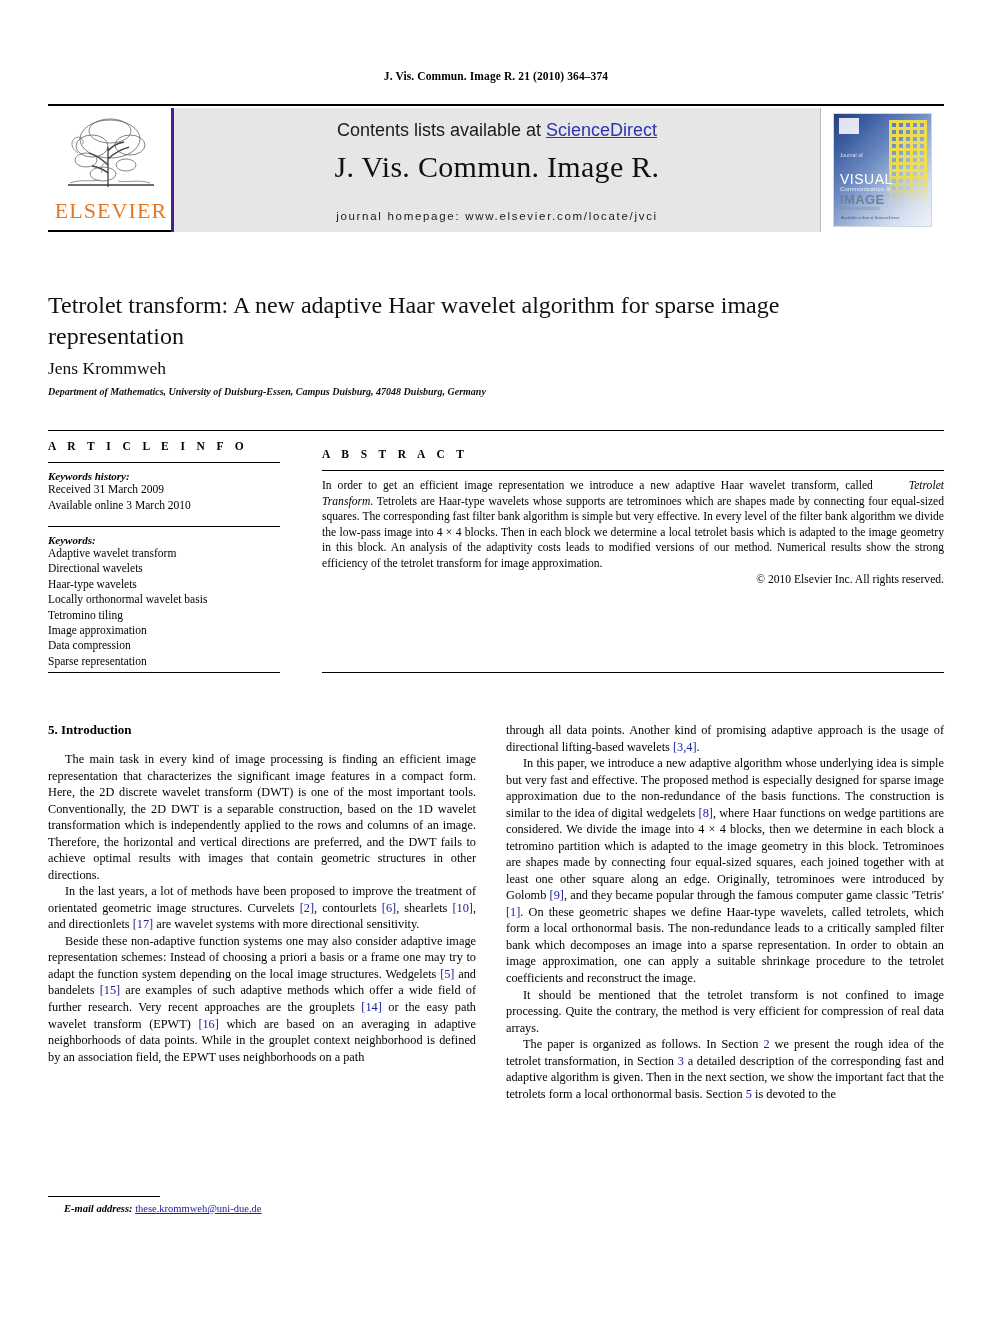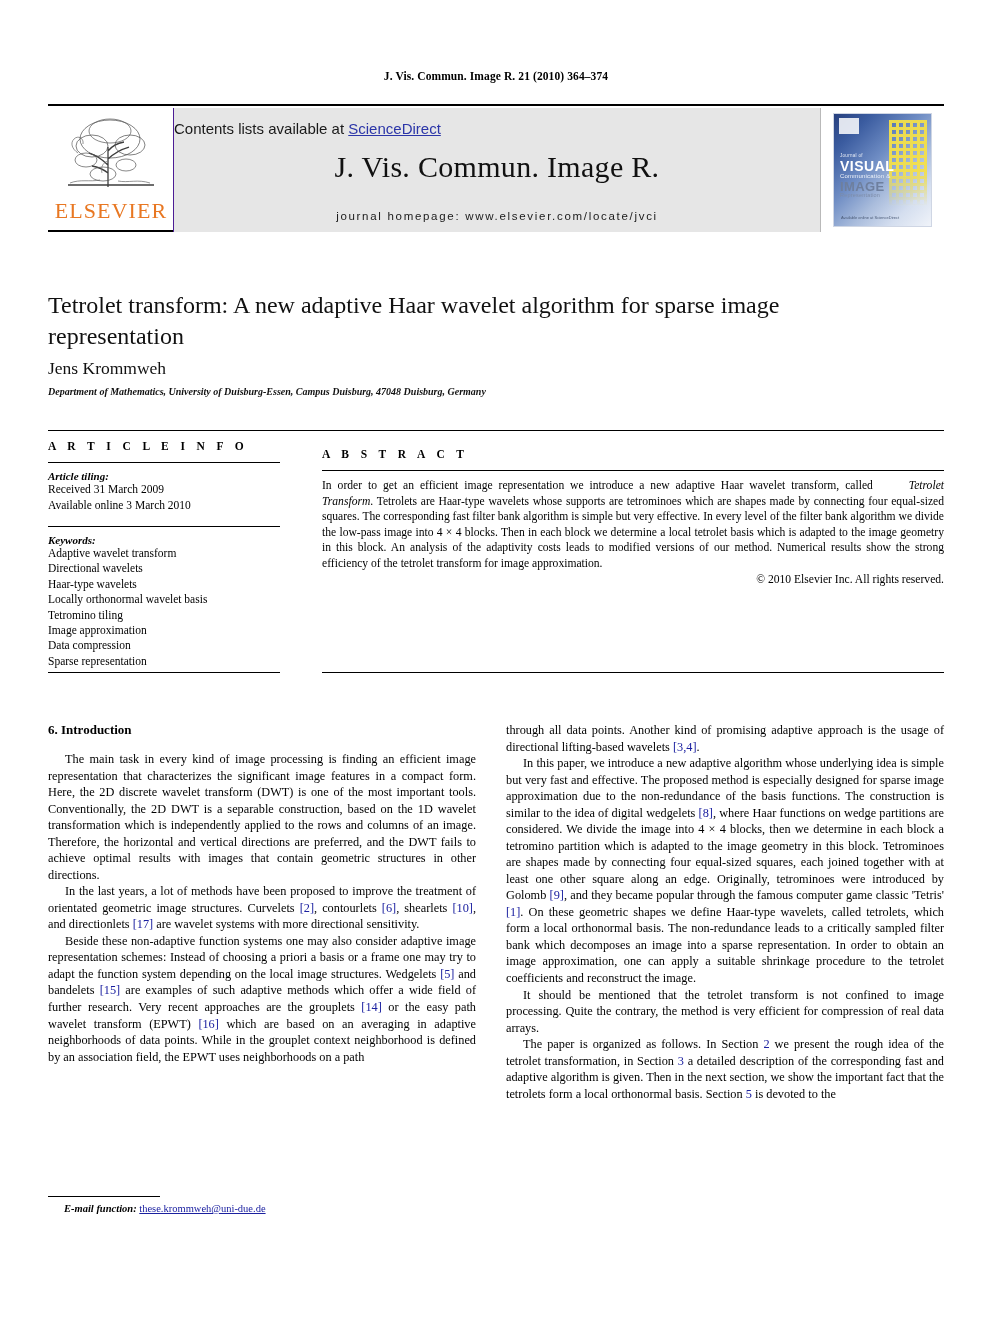--- a/index.html
+++ b/index.html
@@ -49,21 +49,21 @@
     left: 0; top: 2px;
     width: 896px;
     height: 124px;
     display: flex;
     align-items: stretch;
   }
   .elsevier-logo {
     width: 126px;
     flex: 0 0 126px;
     position: relative;
-    border-right: 1px solid #4c1d95;
+    border-right: 3px solid #4c1d95;
     box-sizing: border-box;
   }
   .tree-box {
     position: absolute;
     left: 8px; top: 5px;
     width: 108px;
     height: 78px;
     overflow: hidden;
   }
   .elsevier-word {
@@ -79,23 +79,23 @@
 
   .journal-band {
     flex: 1 1 auto;
     background: #e6e6e6;
     position: relative;
   }
   .contents-line {
     position: absolute;
     left: 0; top: 12px;
     width: 100%;
-    text-align: left;
+    text-align: center;
     font-family: "Liberation Sans", sans-serif;
-    font-size: 15px;
+    font-size: 18px;
     color: #1a1a1a;
   }
   .sd-link { color: #2b35a8; }
   .journal-title {
     position: absolute;
     left: 0; top: 42px;
     width: 100%;
     text-align: center;
     font-family: "Liberation Serif", serif;
     font-size: 30px;
@@ -159,21 +159,21 @@
   }
   .cover-text {
     position: absolute;
     left: 6px; top: 40px;
     width: 86px;
     color: #ffffff;
     font-family: "Liberation Sans", sans-serif;
     line-height: 1.05;
   }
   .ct-small { font-size: 4.5px; letter-spacing: 0.3px; color: #e8edf6; }
-  .ct-visual { font-size: 14px; font-weight: bold; letter-spacing: 0.5px; color: #ffffff; }
+  .ct-visual { font-size: 14px; font-weight: normal; letter-spacing: 0.5px; color: #ffffff; margin-top: 13px; }
   .ct-comm { font-size: 6px; letter-spacing: 0.2px; color: #eef2f9; }
   .ct-image { font-size: 13px; font-weight: bold; letter-spacing: 0.4px; color: #6e7f9e; }
   .ct-rep { font-size: 5.5px; letter-spacing: 0.2px; color: #7d8ca8; }
   .cover-foot {
     position: absolute;
     left: 7px; bottom: 6px;
     font-size: 4px;
     color: #4a5a76;
     font-family: "Liberation Sans", sans-serif;
   }
@@ -389,21 +389,21 @@
   <div class="authors">Jens Krommweh</div>
   <div class="affiliation">Department of Mathematics, University of Duisburg-Essen, Campus Duisburg, 47048 Duisburg, Germany</div>
 
   <div class="rule-top"></div>
   <div class="rule-bottom-info"></div>
   <div class="rule-bottom-abs"></div>
 
   <div class="info-col">
     <div class="sec-head">A R T I C L E   I N F O</div>
     <div class="hr-thin"></div>
-    <div class="sub-ital">Article tiling:</div>
+    <div class="sub-ital">Keywords history:</div>
     <div class="info-line">Received 31 March 2009</div>
     <div class="info-line">Available online 3 March 2010</div>
     <div class="hr-thin-2"></div>
     <div class="sub-ital">Keywords:</div>
     <div class="kw-line">Adaptive wavelet transform</div>
     <div class="kw-line">Directional wavelets</div>
     <div class="kw-line">Haar-type wavelets</div>
     <div class="kw-line">Locally orthonormal wavelet basis</div>
     <div class="kw-line">Tetromino tiling</div>
     <div class="kw-line">Image approximation</div>
@@ -412,30 +412,30 @@
   </div>
 
   <div class="abs-col">
     <div class="sec-head">A B S T R A C T</div>
     <div class="hr-thin"></div>
     <div class="abstract-body"><span>In order to get an efficient image representation we introduce a new adaptive Haar wavelet transform, called </span><em>Tetrolet Transform</em><span>. Tetrolets are Haar-type wavelets whose supports are tetrominoes which are shapes made by connecting four equal-sized squares. The corresponding fast filter bank algorithm is simple but very effective. In every level of the filter bank algorithm we divide the low-pass image into 4 × 4 blocks. Then in each block we determine a local tetrolet basis which is adapted to the image geometry in this block. An analysis of the adaptivity costs leads to modified versions of our method. Numerical results show the strong efficiency of the tetrolet transform for image approximation.</span></div>
     <div class="copyright">© 2010 Elsevier Inc. All rights reserved.</div>
   </div>
 
   <div class="col-left">
-    <div class="h2">6. Introduction</div>
+    <div class="h2">5. Introduction</div>
     <p class="body">The main task in every kind of image processing is finding an efficient image representation that characterizes the significant image features in a compact form. Here, the 2D discrete wavelet transform (DWT) is one of the most important tools. Conventionally, the 2D DWT is a separable construction, based on the 1D wavelet transformation which is independently applied to the rows and columns of an image. Therefore, the horizontal and vertical directions are preferred, and the DWT fails to achieve optimal results with images that contain geometric structures in other directions.</p>
     <p class="body"><span>In the last years, a lot of methods have been proposed to improve the treatment of orientated geometric image structures. Curvelets </span><a class="cite" href="#">[2]</a><span>, contourlets </span><a class="cite" href="#">[6]</a><span>, shearlets </span><a class="cite" href="#">[10]</a><span>, and directionlets </span><a class="cite" href="#">[17]</a><span> are wavelet systems with more directional sensitivity.</span></p>
     <p class="body"><span>Beside these non-adaptive function systems one may also consider adaptive image representation schemes: Instead of choosing a priori a basis or a frame one may try to adapt the function system depending on the local image structures. Wedgelets </span><a class="cite" href="#">[5]</a><span> and bandelets </span><a class="cite" href="#">[15]</a><span> are examples of such adaptive methods which offer a wide field of further research. Very recent approaches are the grouplets </span><a class="cite" href="#">[14]</a><span> or the easy path wavelet transform (EPWT) </span><a class="cite" href="#">[16]</a><span> which are based on an averaging in adaptive neighborhoods of data points. While in the grouplet context neighborhood is defined by an association field, the EPWT uses neighborhoods on a path</span></p>
   </div>
 
   <div class="col-right">
     <p class="body" style="text-indent:0"><span>through all data points. Another kind of promising adaptive approach is the usage of directional lifting-based wavelets </span><a class="cite" href="#">[3,4]</a><span>.</span></p>
     <p class="body"><span>In this paper, we introduce a new adaptive algorithm whose underlying idea is simple but very fast and effective. The proposed method is especially designed for sparse image approximation due to the non-redundance of the basis functions. The construction is similar to the idea of digital wedgelets </span><a class="cite" href="#">[8]</a><span>, where Haar functions on wedge partitions are considered. We divide the image into 4 × 4 blocks, then we determine in each block a tetromino partition which is adapted to the image geometry in this block. Tetrominoes are shapes made by connecting four equal-sized squares, each joined together with at least one other square along an edge. Originally, tetrominoes were introduced by Golomb </span><a class="cite" href="#">[9]</a><span>, and they became popular through the famous computer game classic 'Tetris' </span><a class="cite" href="#">[1]</a><span>. On these geometric shapes we define Haar-type wavelets, called tetrolets, which form a local orthonormal basis. The non-redundance leads to a critically sampled filter bank which decomposes an image into a sparse representation. In order to obtain an image approximation, one can apply a suitable shrinkage procedure to the tetrolet coefficients and reconstruct the image.</span></p>
     <p class="body">It should be mentioned that the tetrolet transform is not confined to image processing. Quite the contrary, the method is very efficient for compression of real data arrays.</p>
     <p class="body"><span>The paper is organized as follows. In Section </span><a class="cite" href="#">2</a><span> we present the rough idea of the tetrolet transformation, in Section </span><a class="cite" href="#">3</a><span> a detailed description of the corresponding fast and adaptive algorithm is given. Then in the next section, we show the important fact that the tetrolets form a local orthonormal basis. Section </span><a class="cite" href="#">5</a><span> is devoted to the</span></p>
   </div>
 
   <div class="footnote-rule"></div>
-  <div class="footnote"><i>E-mail function:</i> <a class="email-link" href="#">these.krommweh@uni-due.de</a></div>
+  <div class="footnote"><i>E-mail address:</i> <a class="email-link" href="#">these.krommweh@uni-due.de</a></div>
 
 
 </div>
 
 </body></html>

